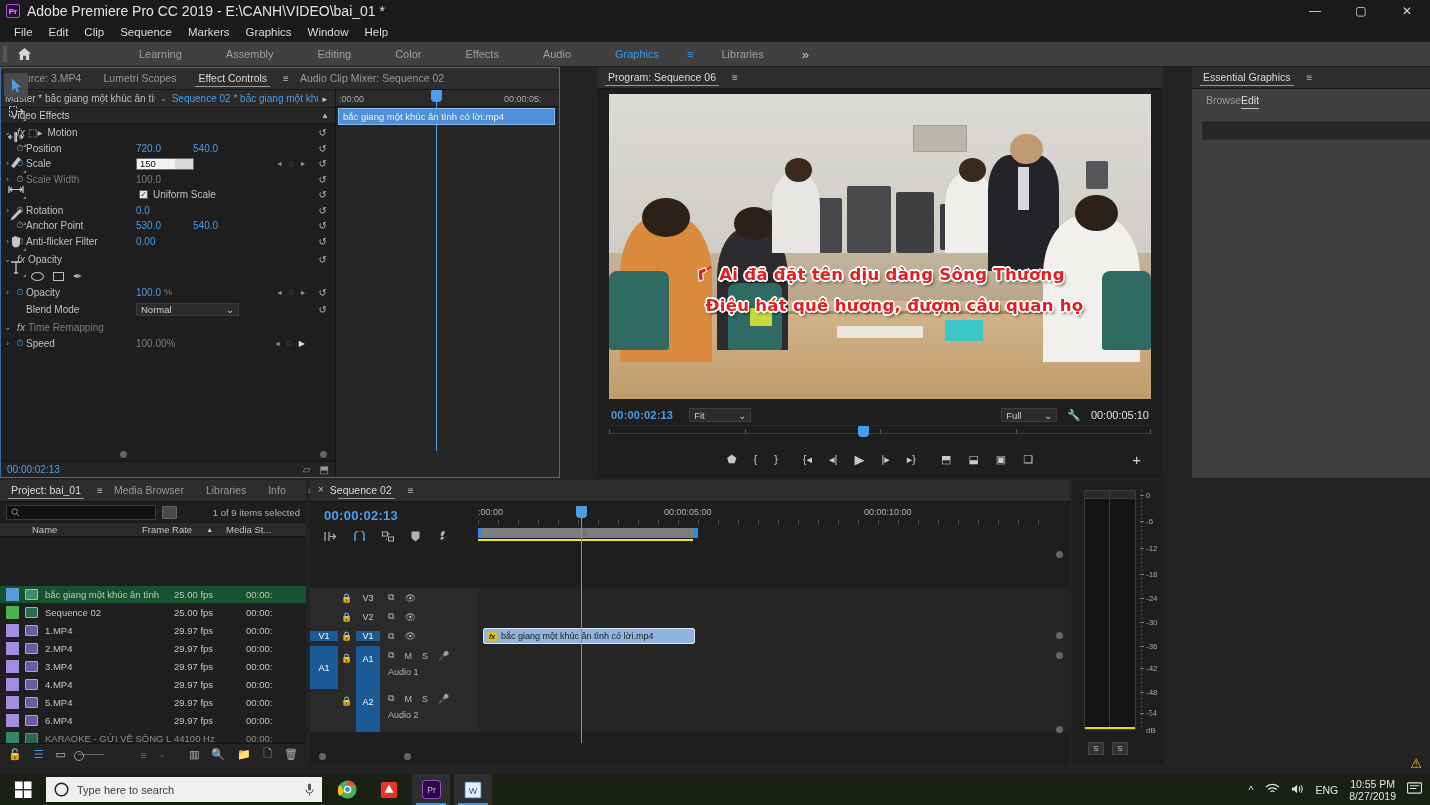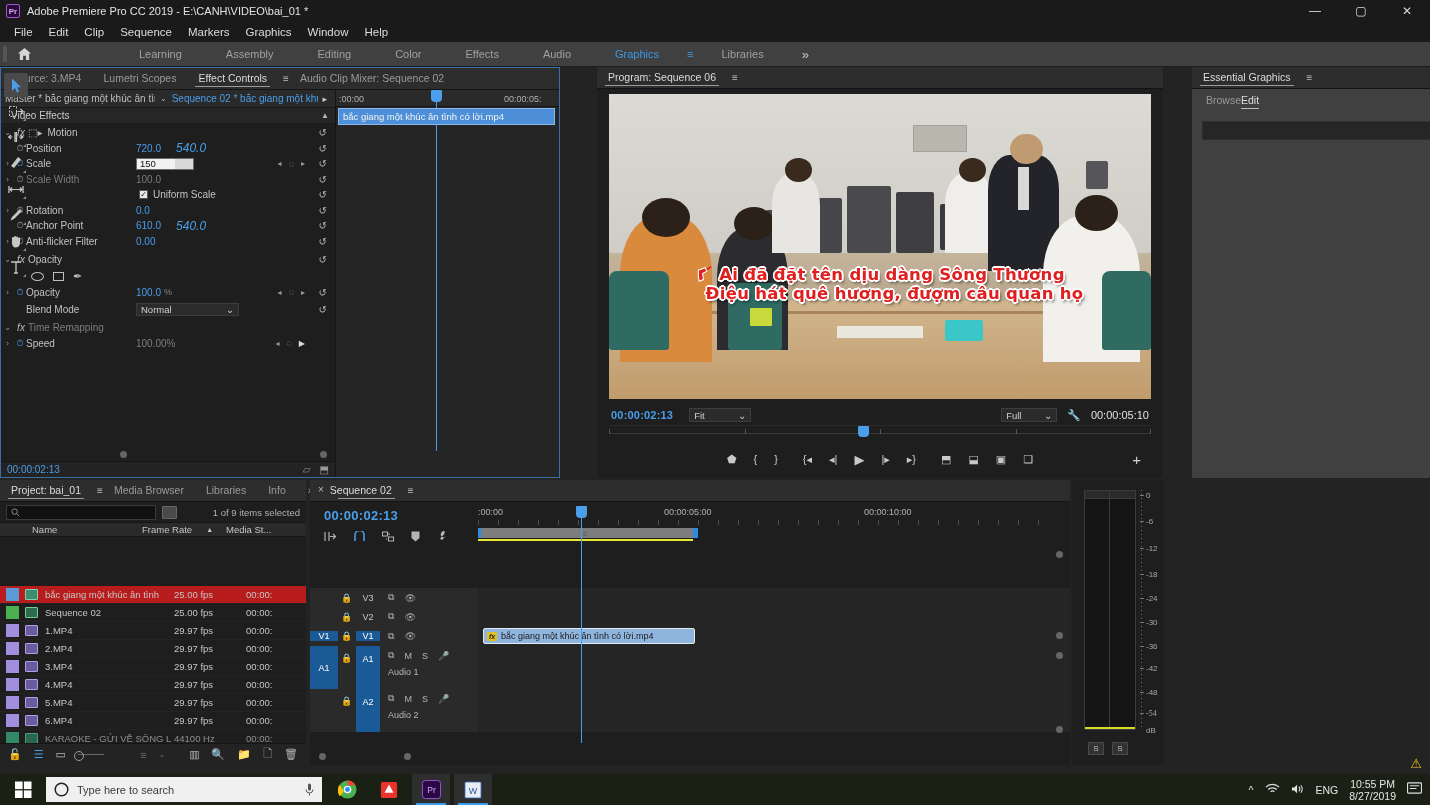--- a/index.html
+++ b/index.html
@@ -9,21 +9,21 @@
     font-family:"Liberation Sans", sans-serif;
     font-size:11px; color:#c8c8c8;
     -webkit-font-smoothing:antialiased;
   }
   .app { position:relative; width:1430px; height:805px; }
 
   
   .titlebar { height:22px; background:#1a1a1a; display:flex; align-items:center; padding-left:6px; position:relative; }
   .pr-logo { width:14px; height:14px; background:#2a0a38; border:1px solid #9b59d0; color:#d9a7f5;
     font-size:8px; display:flex; align-items:center; justify-content:center; border-radius:2px; margin-right:7px; font-weight:bold;}
-  .title-text { font-size:11px; color:#e2e2e2; }
+  .title-text { font-size:14px; color:#e2e2e2; }
   .win-btns { position:absolute; right:0; top:0; height:22px; display:flex; }
   .win-btn { width:46px; height:22px; display:flex; align-items:center; justify-content:center; color:#d8d8d8; font-size:12px; }
 
   
   .menubar { height:20px; background:#1a1a1a; display:flex; align-items:center; padding-left:6px; }
   .menu-item { padding:2px 8px; font-size:11.5px; color:#dcdcdc; }
 
   
   .wsbar { height:25px; background:#404040; display:flex; align-items:center; border-bottom:1px solid #1d1d1d; position:relative; }
   .home-btn { width:34px; height:25px; display:flex; align-items:center; justify-content:center; }
@@ -55,21 +55,21 @@
   .ec-arrow { color:#ccc; font-size:9px; padding:0 4px; }
   .vid-fx-row { height:16px; background:#262626; display:flex; align-items:center; padding-left:10px; font-size:10px; color:#c9c9c9; border-bottom:1px solid #1a1a1a;}
   .prop-row { height:15.5px; display:flex; align-items:center; font-size:10px; color:#c2c2c2; position:relative; }
   .prop-row.dim { color:#7d7d7d; }
   .tw { width:13px; text-align:center; color:#9a9a9a; font-size:8px; }
   .stopwatch { width:12px; text-align:center; font-size:9px; color:#9a9a9a; }
   .stopwatch.on { color:#4a9eea; }
   .fxicon { color:#b9b9b9; font-style:italic; font-size:10px; width:14px; text-align:center; }
   .prop-label { width:110px; }
   .prop-val { color:#4a9eea; font-size:10px; }
-  .prop-val2 { color:#4a9eea; font-size:12px; margin-left:15px;font-style:italic; }
+  .prop-val2 { color:#4a9eea; font-size:10px; margin-left:32px; }
   .prop-val.gray { color:#7d7d7d; }
   .kf-nav { position:absolute; right:30px; display:flex; gap:7px; align-items:center; color:#9a9a9a; font-size:8px; }
   .kf-nav .dot { font-size:9px; }
   .reset { position:absolute; right:8px; color:#b5b5b5; font-size:10px; }
   .scale-input { width:58px; height:12px; background:#f2f2f2; color:#111; font-size:9.5px;
       border:1px solid #6a6a6a; padding-left:3px; display:flex; align-items:center; position:relative; }
   .scale-input:after { content:""; position:absolute; right:0; top:0; bottom:0; width:18px; background:#d9d9d9; }
   .cbox { width:9px; height:9px; background:#e8e8e8; border:1px solid #555; display:inline-flex;
      align-items:center; justify-content:center; color:#222; font-size:8px; margin-right:5px; }
   .shape-row { height:17px; display:flex; align-items:center; padding-left:30px; gap:9px; color:#bdbdbd; }
@@ -109,21 +109,21 @@
   .chair { position:absolute; background:#2f6b63; border-radius:8px 8px 3px 3px; }
   .monitor-box { position:absolute; background:#3a3a3c; border-radius:2px; }
   .person { position:absolute; border-radius:40% 40% 0 0; }
   .head { position:absolute; border-radius:50%; background:#2b2118; }
   .subs { position:absolute; left:0; right:0; top:56%; text-align:center; }
   .sub-line { font-family:"DejaVu Sans", sans-serif; font-weight:bold; font-size:16.5px; color:#e02020;
     -webkit-text-stroke:0; text-shadow:
       -1.4px -1.4px 0 #fff, 1.4px -1.4px 0 #fff, -1.4px 1.4px 0 #fff, 1.4px 1.4px 0 #fff,
       0 -1.6px 0 #fff, 0 1.6px 0 #fff, -1.6px 0 0 #fff, 1.6px 0 0 #fff, 2px 3px 3px rgba(0,0,0,.55);
     letter-spacing:.3px; white-space:nowrap; }
-  .sub-line.second { padding-left:29px; }
+  .sub-line.second { margin-top:12px; padding-left:29px; }
   .mic-icon { display:inline-block; width:22px; height:17px; vertical-align:-3px; margin-right:2px; }
   .pm-bottom { position:absolute; left:0; right:0; top:338px; }
   .pm-tcrow { height:20px; display:flex; align-items:center; padding:0 14px; }
   .tc-blue { color:#4a9eea; font-size:11px; font-weight:bold; letter-spacing:.2px;}
   .sel-box { height:14px; background:#2b2b2b; border:1px solid #3d3d3d; color:#cfcfcf; font-size:9.5px;
      display:flex; align-items:center; justify-content:space-between; padding:0 4px; margin-left:16px; }
   .pm-ruler { position:relative; height:18px; margin:0 12px; border-top:1px solid #2a2a2a; }
   .pm-ruler .tickline { position:absolute; left:0; right:0; top:7px; height:1px; background:#3a3a3a; }
   .pm-ruler .tick { position:absolute; top:3px; width:1px; height:5px; background:#555; }
   .pm-ph { position:absolute; top:0; width:11px; height:11px; background:#4a9eea; border-radius:1px 1px 4px 4px; }
@@ -143,21 +143,21 @@
   #project-panel { left:0; top:480px; width:306px; height:285px; background:#1e1e1e; }
   .proj-bin-row { height:17px; display:flex; align-items:center; padding-left:6px; gap:7px; }
   .bin-ic { width:13px; height:11px; background:#3d3d3d; border:1px solid #5a5a5a; border-radius:1px; }
   .proj-name { font-size:10px; color:#cfcfcf; }
   .proj-search-row { height:20px; display:flex; align-items:center; padding:0 6px; gap:6px; }
   .search-box { flex:0 0 150px; height:15px; background:#111; border:1px solid #3a3a3a; display:flex; align-items:center; padding-left:4px; color:#777; font-size:10px;}
   .sel-count { font-size:9.5px; color:#b2b2b2; margin-left:auto; }
   .col-head { height:15px; background:#2a2a2a; display:flex; align-items:center; font-size:9.5px; color:#c4c4c4; border-top:1px solid #161616; border-bottom:1px solid #161616; }
   .col-head div { padding-left:6px; }
   .pitem { height:18px; display:flex; align-items:center; font-size:9.5px; color:#c6c6c6; border-bottom:1px solid #232323;}
-  .pitem.sel { background:#b91c1c; }
+  .pitem.sel { background:#14532d; }
   .swatch { width:13px; height:13px; margin:0 6px 0 6px; flex:0 0 13px; }
   .ticon { width:13px; height:11px; margin-right:7px; flex:0 0 13px; border-radius:1px; }
   .pname { flex:1; overflow:hidden; white-space:nowrap; }
   .pfr { width:72px; }
   .pms { width:60px; overflow:hidden; white-space:nowrap;}
   .proj-foot { position:absolute; left:0; right:0; bottom:0; height:22px; background:#232323; display:flex; align-items:center; padding:0 8px; gap:12px; border-top:1px solid #161616;}
   .zslider { width:62px; height:1px; background:#6a6a6a; position:relative; }
   .zslider:before { content:""; position:absolute; left:-4px; top:-3.5px; width:8px; height:8px; border:1px solid #9a9a9a; border-radius:50%; }
 
   
@@ -341,21 +341,21 @@
           <span class="stopwatch">⏱</span>
           <span class="prop-label">Rotation</span>
           <span class="prop-val">0.0</span>
           <span class="reset">↺</span>
         </div>
 
         <div class="prop-row">
           <span class="tw"></span>
           <span class="stopwatch">⏱</span>
           <span class="prop-label">Anchor Point</span>
-          <span class="prop-val">610.0</span>
+          <span class="prop-val">530.0</span>
           <span class="prop-val2">540.0</span>
           <span class="reset">↺</span>
         </div>
 
         <div class="prop-row">
           <span class="tw">›</span>
           <span class="stopwatch">⏱</span>
           <span class="prop-label">Anti-flicker Filter</span>
           <span class="prop-val">0.00</span>
           <span class="reset">↺</span>

